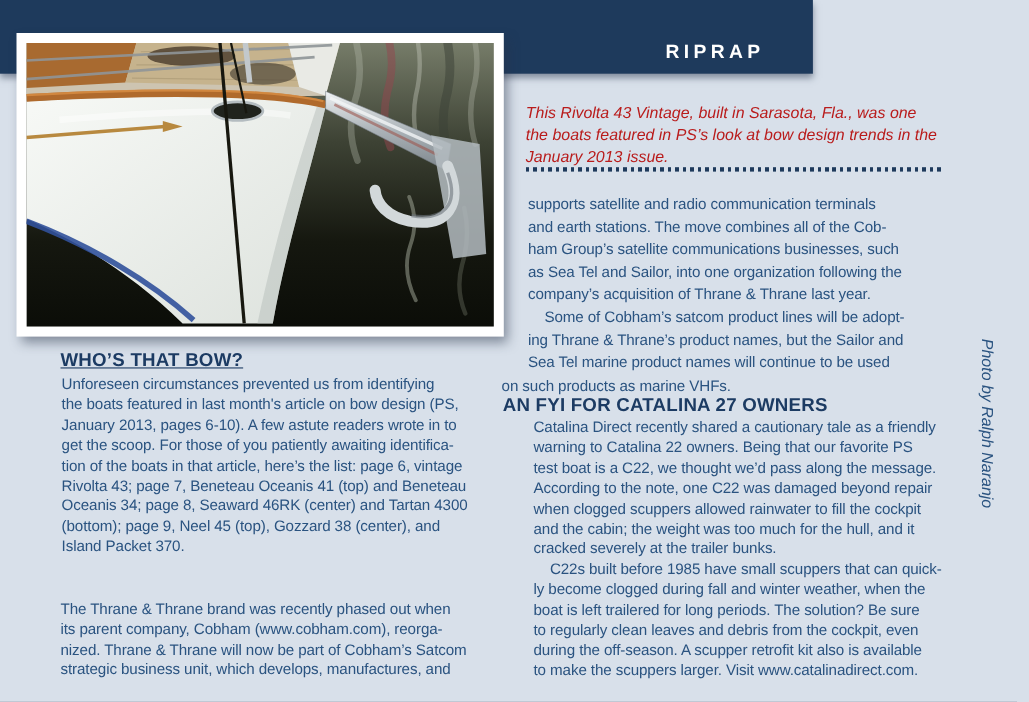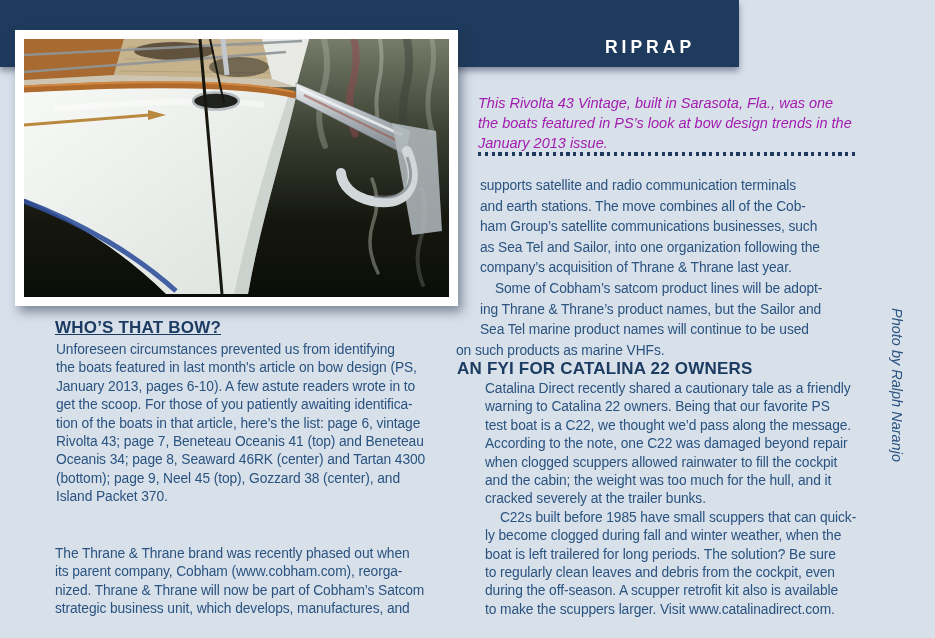--- a/index.html
+++ b/index.html
@@ -22,21 +22,21 @@
   
   .photo-frame{
     position:absolute;left:15px;top:30px;margin:0;
     background:#ffffff;padding:9px;
     box-shadow:4px 6px 10px rgba(40,52,74,.5);
   }
   .photo-frame svg{display:block;}
   
   .caption{
     position:absolute;left:478px;top:93px;width:395px;
-    font-style:italic;color:#a21caf;font-size:14.5px;line-height:20px;
+    font-style:italic;color:#b91c1c;font-size:14.5px;line-height:20px;
     white-space:pre-line;
   }
   .dotted{
     position:absolute;left:478px;top:152px;width:379px;height:3.5px;
     background:repeating-linear-gradient(90deg,#1e3a5c 0 3.2px,transparent 3.2px 6.8px);
   }
   
   .heading{
     position:absolute;color:#1c3b63;font-size:17px;font-weight:bold;
     letter-spacing:.2px;white-space:nowrap;margin:0;
@@ -171,21 +171,21 @@
   <div class="lines lh-wide" id="cont-body">supports satellite and radio communication terminals
 and earth stations. The move combines all of the Cob-
 ham Group’s satellite communications businesses, such
 as Sea Tel and Sailor, into one organization following the
 company’s acquisition of Thrane &amp; Thrane last year.
 &nbsp;&nbsp;&nbsp;&nbsp;Some of Cobham’s satcom product lines will be adopt-
 ing Thrane &amp; Thrane’s product names, but the Sailor and
 Sea Tel marine product names will continue to be used</div>
   <div class="lines lh-wide" id="cont-tail">on such products as marine VHFs.</div>
 
-  <h2 class="heading" id="fyi-heading">AN FYI FOR CATALINA 22 OWNERS</h2>
+  <h2 class="heading" id="fyi-heading">AN FYI FOR CATALINA 27 OWNERS</h2>
   <div class="lines lh-std" id="fyi-body">Catalina Direct recently shared a cautionary tale as a friendly
 warning to Catalina 22 owners. Being that our favorite PS
 test boat is a C22, we thought we’d pass along the message.
 According to the note, one C22 was damaged beyond repair
 when clogged scuppers allowed rainwater to fill the cockpit
 and the cabin; the weight was too much for the hull, and it
 cracked severely at the trailer bunks.
 &nbsp;&nbsp;&nbsp;&nbsp;C22s built before 1985 have small scuppers that can quick-
 ly become clogged during fall and winter weather, when the
 boat is left trailered for long periods. The solution? Be sure

